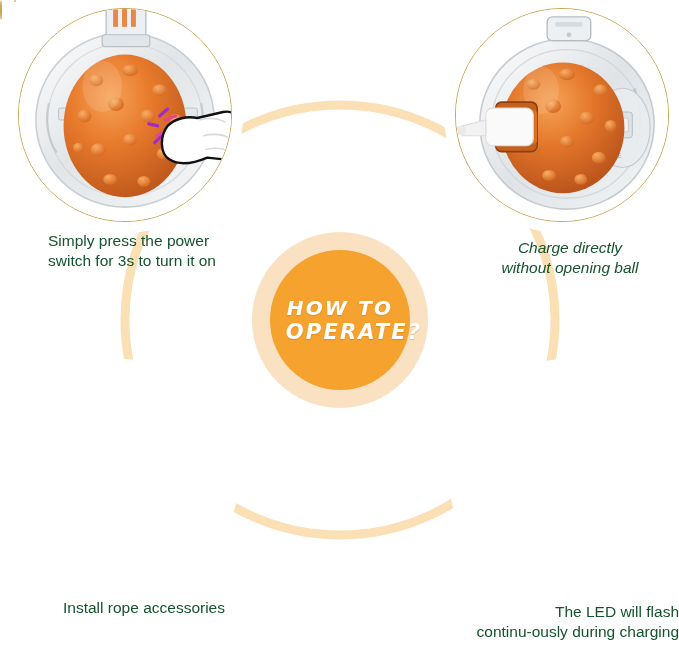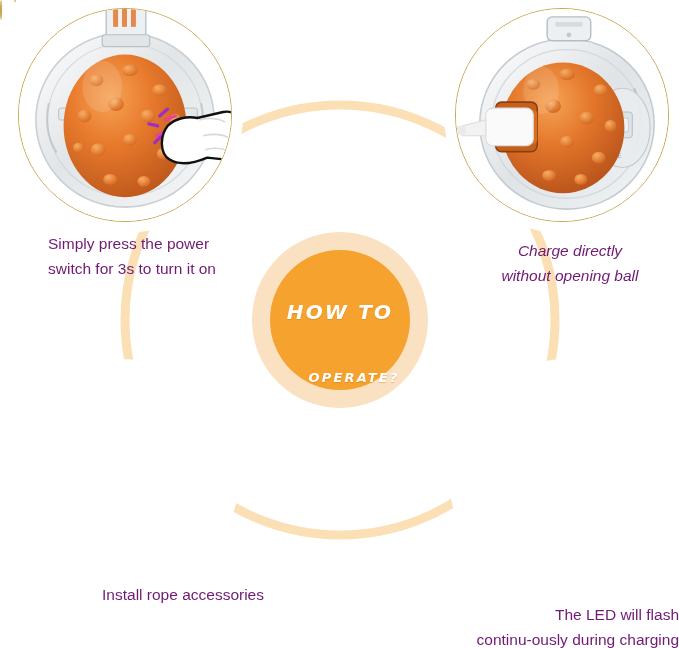--- a/index.html
+++ b/index.html
@@ -56,36 +56,35 @@
   .badge-line {
     color: #ffffff;
     font-family: "DejaVu Sans", sans-serif;
     font-weight: bold;
     font-style: italic;
     letter-spacing: 2.2px;
     text-align: center;
     line-height: 1;
     white-space: nowrap;
     text-shadow: 0 1px 1px rgba(180,110,10,0.35);
-    margin-top: 45px;
   }
   .badge-line.l1 { font-size: 20px; }
-  .badge-line.l2 { font-size: 13px; padding-left: 28px; }
+  .badge-line.l2 { font-size: 21px; padding-left: 28px; }
 
   
   .caption {
     position: absolute;
     font-size: 15.5px;
-    line-height: 25px;
-    color: #701a75;
+    line-height: 20px;
+    color: #14532d;
     white-space: pre-line;
   }
   .cap-tl { left: 48px;  top: 231px; text-align: left; width: 230px; }
   .cap-tr { left: 466px; top: 238px; text-align: center; width: 208px; font-style: italic; }
-  .cap-bl { left: 24px;  top: 582px; text-align: right; width: 240px; }
+  .cap-bl { left: 24px;  top: 598px; text-align: center; width: 240px; }
   .cap-br { left: 440px; top: 602px; text-align: right; width: 239px; }
 
   
   .panel {
     position: absolute;
     border-radius: 50%;
     overflow: hidden;
     border: 1.2px solid #C8A44F;
     box-sizing: border-box;
   }

